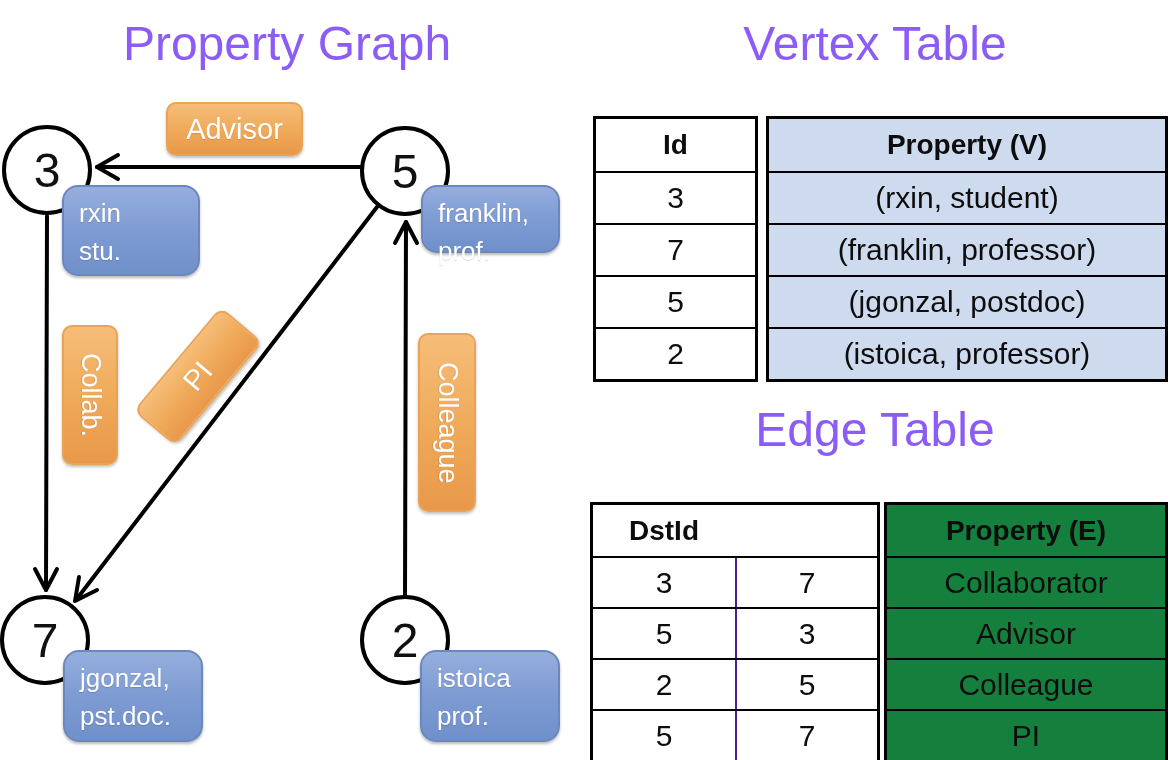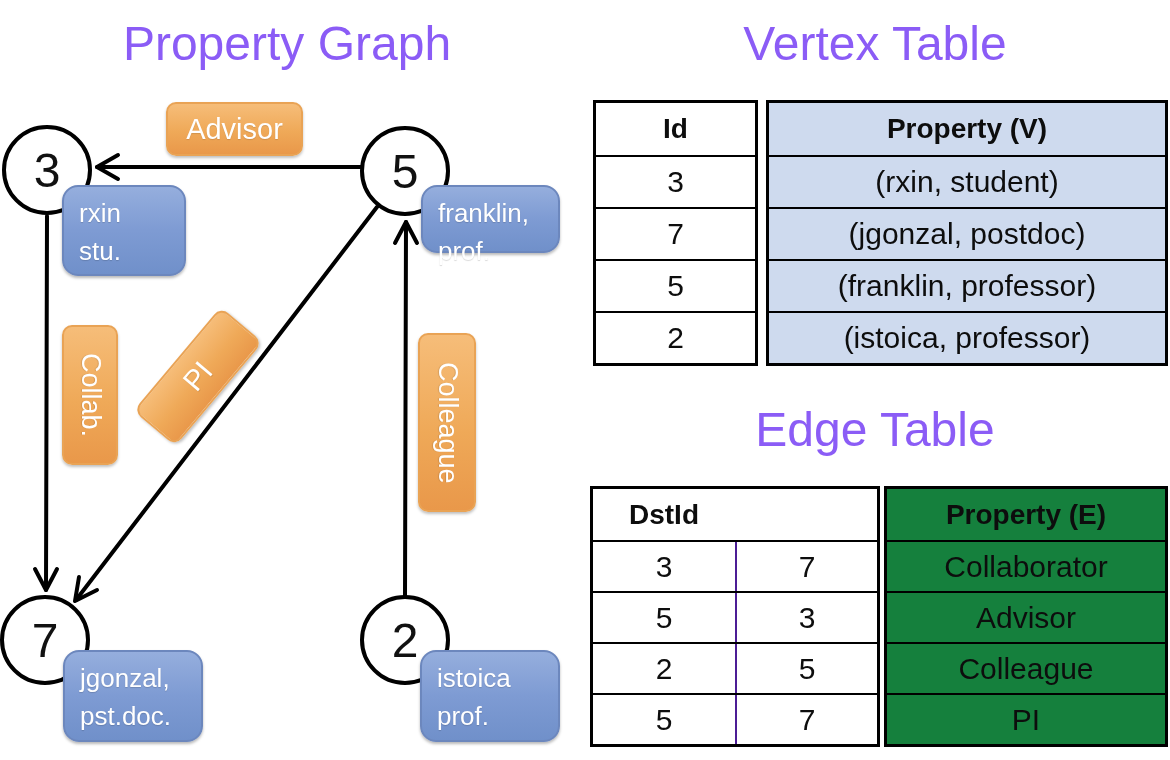--- a/index.html
+++ b/index.html
@@ -34,21 +34,21 @@
   .elabel.tilt { transform:rotate(-50deg); }
   .vprop {
     position:absolute; z-index:4; color:#fff;
     background:linear-gradient(180deg,#95aedd 0%,#7e9bd3 50%,#7090ca 100%);
     border:2px solid #6c87bd; border-radius:16px;
     box-shadow:0 2px 3px rgba(0,0,0,0.28);
     padding:8px 0 0 15px; font-size:26px; line-height:1.45;
     white-space:pre-line; text-shadow:0 1px 1px rgba(0,0,0,0.15);
   }
   
-  .subtable { position:absolute; border:3px solid #000; display:flex; flex-direction:column; }
+  .subtable { position:absolute; border:3px solid #000; display:flex; flex-direction:column;margin-top:16px; }
   .cell {
     display:flex; align-items:center; justify-content:center;
     font-size:30px; color:#0d0d0d; border-top:2px solid #000;
   }
   .cell:first-child { border-top:none; }
   .cell.hdr { font-weight:700; font-size:28px; }
   .v-id   { left:593px;  top:100px; width:165px; background:#fff; }
   .v-prop { left:766px;  top:100px; width:402px; background:#cedaee; }
   .v-id .cell, .v-prop .cell { height:52px; }
   .e-srcdst { left:590px; top:486px; width:290px; background:#fff; }
@@ -90,43 +90,43 @@
   </div>
   <div class="node" style="left:360px; top:595px;">
     <span>2</span>
   </div>
 
   <div class="elabel" style="left:166px; top:102px; width:137px; height:54px;">Advisor</div>
   <div class="elabel vert" style="left:62px; top:325px; width:56px; height:140px;">Collab.</div>
   <div class="elabel tilt" style="left:130px; top:349px; width:136px; height:55px;">PI</div>
   <div class="elabel vert" style="left:418px; top:333px; width:58px; height:179px;">Colleague</div>
 
-  <div class="vprop" style="left:62px;  top:185px; width:124px; height:91px;">rxin
+  <div class="vprop" style="left:62px;  top:185px; width:138px; height:91px;">rxin
 stu.</div>
   <div class="vprop" style="left:421px; top:185px; width:139px; height:68px;">franklin,
 prof.</div>
   <div class="vprop" style="left:63px;  top:650px; width:140px; height:92px;">jgonzal,
 pst.doc.</div>
   <div class="vprop" style="left:420px; top:650px; width:140px; height:92px;">istoica
 prof.</div>
 
   <div class="title" style="left:580px; top:16px; width:590px;">Vertex Table</div>
 
   <div class="subtable v-id">
     <div class="cell hdr">Id</div>
     <div class="cell">3</div>
     <div class="cell">7</div>
     <div class="cell">5</div>
     <div class="cell">2</div>
   </div>
   <div class="subtable v-prop">
     <div class="cell hdr">Property (V)</div>
     <div class="cell">(rxin, student)</div>
+    <div class="cell">(franklin, professor)</div>
     <div class="cell">(jgonzal, postdoc)</div>
-    <div class="cell">(franklin, professor)</div>
     <div class="cell">(istoica, professor)</div>
   </div>
 
   <div class="title" style="left:580px; top:402px; width:590px;">Edge Table</div>
 
   <div class="subtable e-srcdst">
     <div class="row">
       <div class="cell hdr">DstId</div>
     </div>
     <div class="row">

